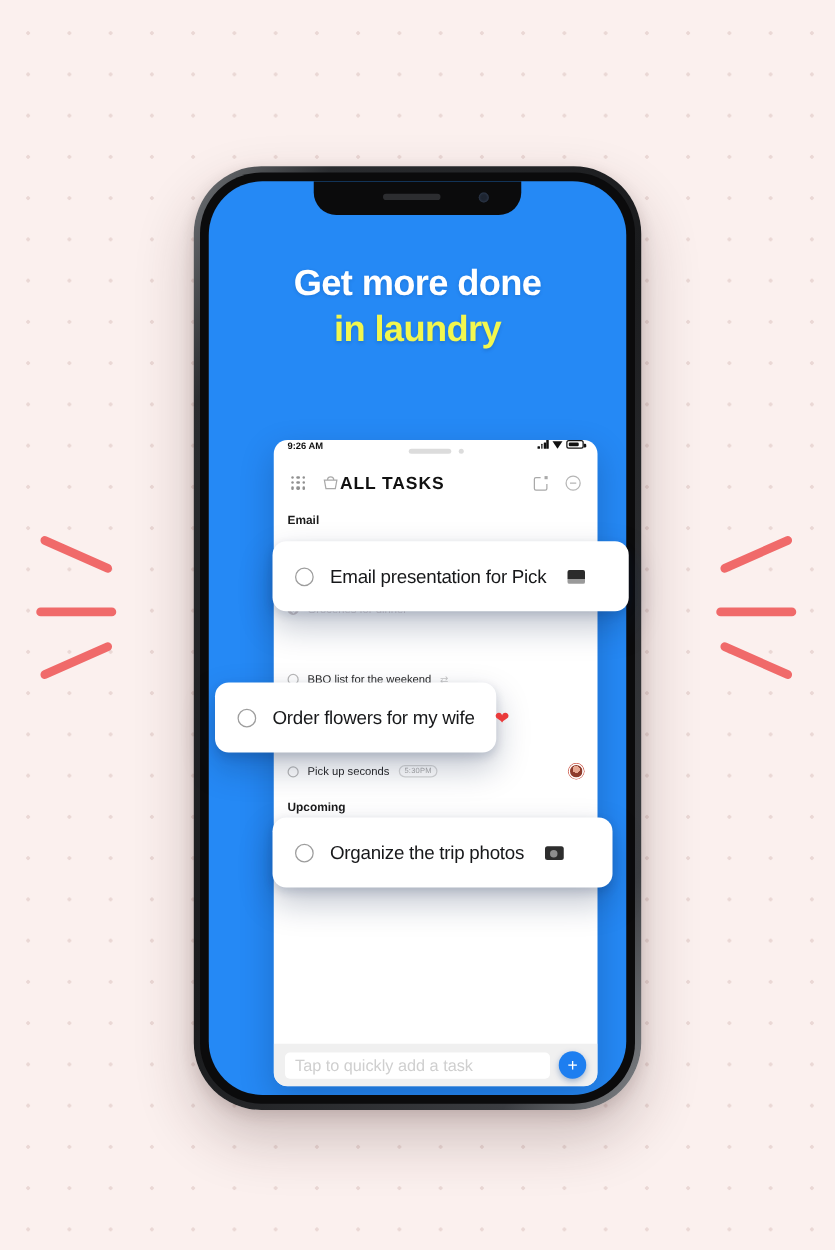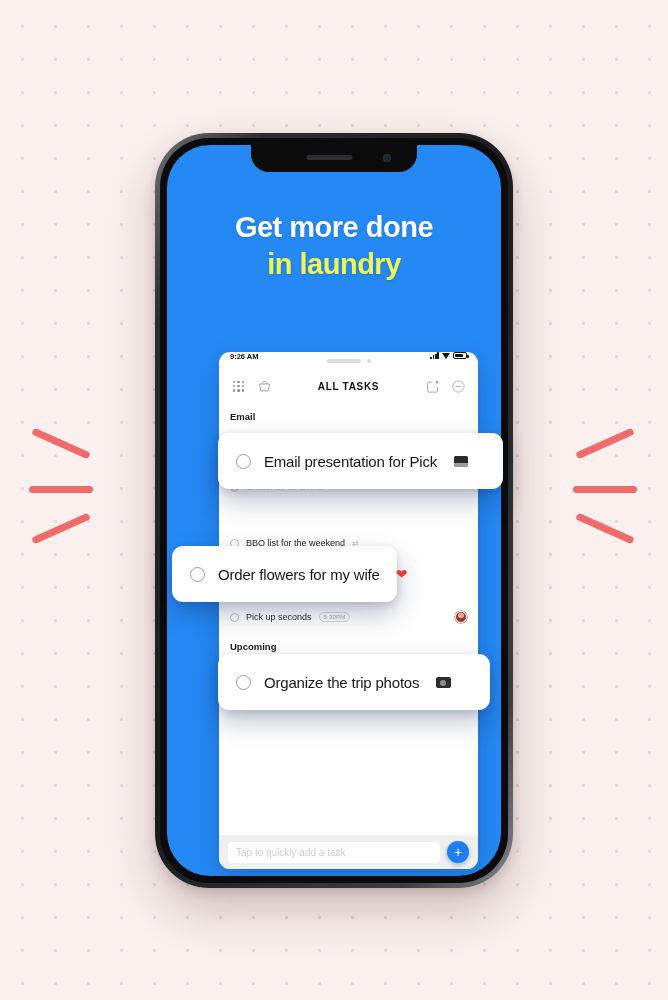--- a/index.html
+++ b/index.html
@@ -164,22 +164,22 @@
   .batt span{ display:block; height:100%; width:76%; background:#111; border-radius:1px; }
 
   
   #navbar {
     height:28px;
     display:flex; align-items:center;
     padding:0 12px;
   }
   #nav-title {
     flex:1;
-    text-align:center;
-    font-size:10px;
+    text-align:left;
+    font-size:14px;
     font-weight:bold;
     letter-spacing:0.7px;
     color:#111;
   }
   .nav-ic { width:15px; height:15px; flex:none; opacity:0.72; }
   .nav-ic.l2 { margin-left:11px; }
   .nav-ic.r2 { margin-left:11px; }
 
   .grid-ic { display:grid; grid-template-columns:repeat(3,2.4px);
              grid-template-rows:repeat(3,2.4px); gap:2.1px;
@@ -242,21 +242,21 @@
     height:34px;
     background:#f0f0f0;
     display:flex; align-items:center;
     padding:0 9px;
   }
   #qa-field {
     flex:1; height:21px;
     background:#ffffff; border-radius:4px;
     display:flex; align-items:center;
     padding:0 8px;
-    font-size:10px; color:#cfcfcf;
+    font-size:13px; color:#cfcfcf;
   }
   #qa-plus {
     width:22px; height:22px; border-radius:50%;
     background:#1d7ef0; color:#fff;
     margin-left:7px; flex:none;
     display:flex; align-items:center; justify-content:center;
     font-size:14px; line-height:1; font-weight:300;
     box-shadow:0 2px 5px rgba(0,60,140,0.35);
   }
 

